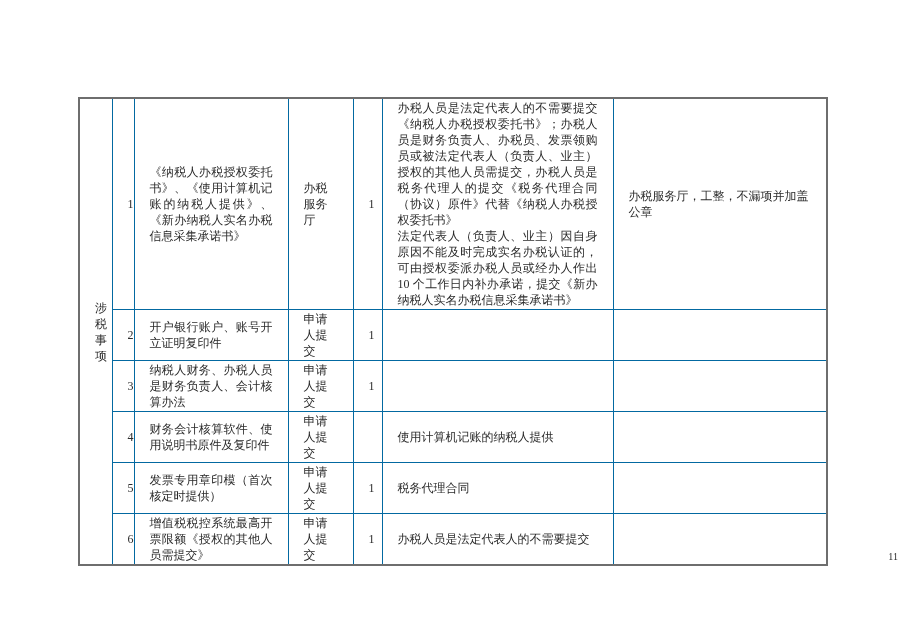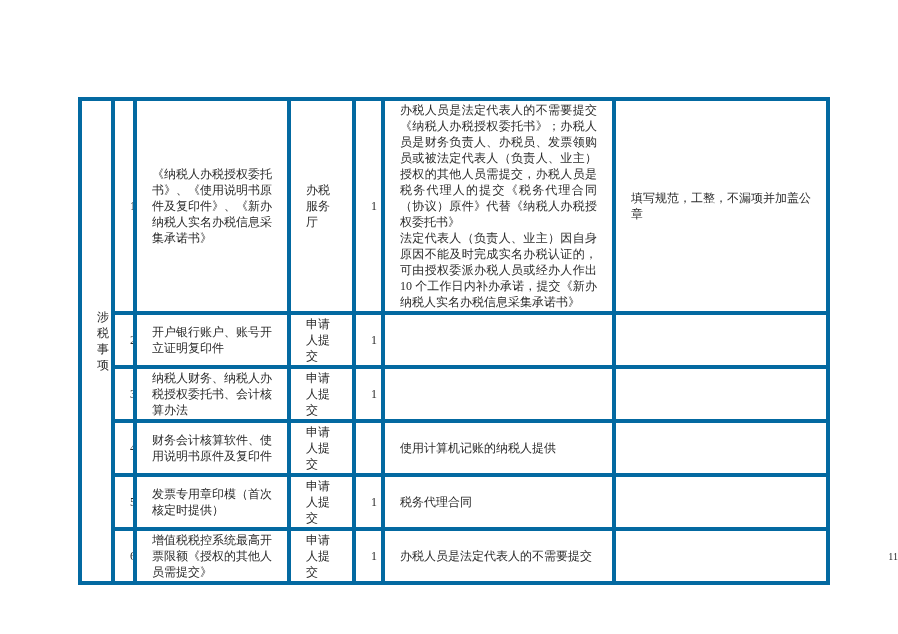--- a/index.html
+++ b/index.html
@@ -15,21 +15,21 @@
   table.doc-table {
     position: absolute;
     left: 78px;
     top: 97px;
     width: 748px;
     table-layout: fixed;
     border-collapse: collapse;
     border: 2px solid #6e6e6e;
   }
   table.doc-table td {
-    border: 4px solid #0369a1;
+    border: 1px solid #0369a1;
     font-size: 12px;
     line-height: 16px;
     vertical-align: middle;
     padding: 1px 15px;
     overflow: hidden;
     word-break: break-all;
   }
   td.cat {
     white-space: pre-line;
     line-height: 22px;
@@ -71,40 +71,40 @@
       <col style="width:65px">
       <col style="width:29px">
       <col style="width:231px">
       <col style="width:214px">
     </colgroup>
     <tbody>
       <tr style="height:170px">
         <td class="cat" rowspan="6">涉税
 事项</td>
         <td class="num">1</td>
-        <td class="mat">《纳税人办税授权委托书》、《使用说明书原件及复印件》、《新办纳税人实名办税信息采集承诺书》</td>
+        <td class="mat">《纳税人办税授权委托书》、《使用计算机记账的纳税人提供》、《新办纳税人实名办税信息采集承诺书》</td>
         <td class="chan">办税服务厅</td>
         <td class="cnt">1</td>
         <td class="note note-top">
           <p>办税人员是法定代表人的不需要提交《纳税人办税授权委托书》；办税人员是财务负责人、办税员、发票领购员或被法定代表人（负责人、业主）授权的其他人员需提交，办税人员是税务代理人的提交《税务代理合同（协议）原件》代替《纳税人办税授权委托书》</p>
           <p>法定代表人（负责人、业主）因自身原因不能及时完成实名办税认证的，可由授权委派办税人员或经办人作出 10 个工作日内补办承诺，提交《新办纳税人实名办税信息采集承诺书》</p>
         </td>
-        <td class="req">填写规范，工整，不漏项并加盖公章</td>
+        <td class="req">办税服务厅，工整，不漏项并加盖公章</td>
       </tr>
       <tr style="height:33px">
         <td class="num">2</td>
         <td class="mat">开户银行账户、账号开立证明复印件</td>
         <td class="chan">申请人提交</td>
         <td class="cnt">1</td>
         <td class="note"></td>
         <td class="req"></td>
       </tr>
       <tr style="height:37px">
         <td class="num">3</td>
-        <td class="mat">纳税人财务、纳税人办税授权委托书、会计核算办法</td>
+        <td class="mat">纳税人财务、办税人员是财务负责人、会计核算办法</td>
         <td class="chan">申请人提交</td>
         <td class="cnt">1</td>
         <td class="note"></td>
         <td class="req"></td>
       </tr>
       <tr style="height:34px">
         <td class="num">4</td>
         <td class="mat">财务会计核算软件、使用说明书原件及复印件</td>
         <td class="chan">申请人提交</td>
         <td class="cnt"></td>

